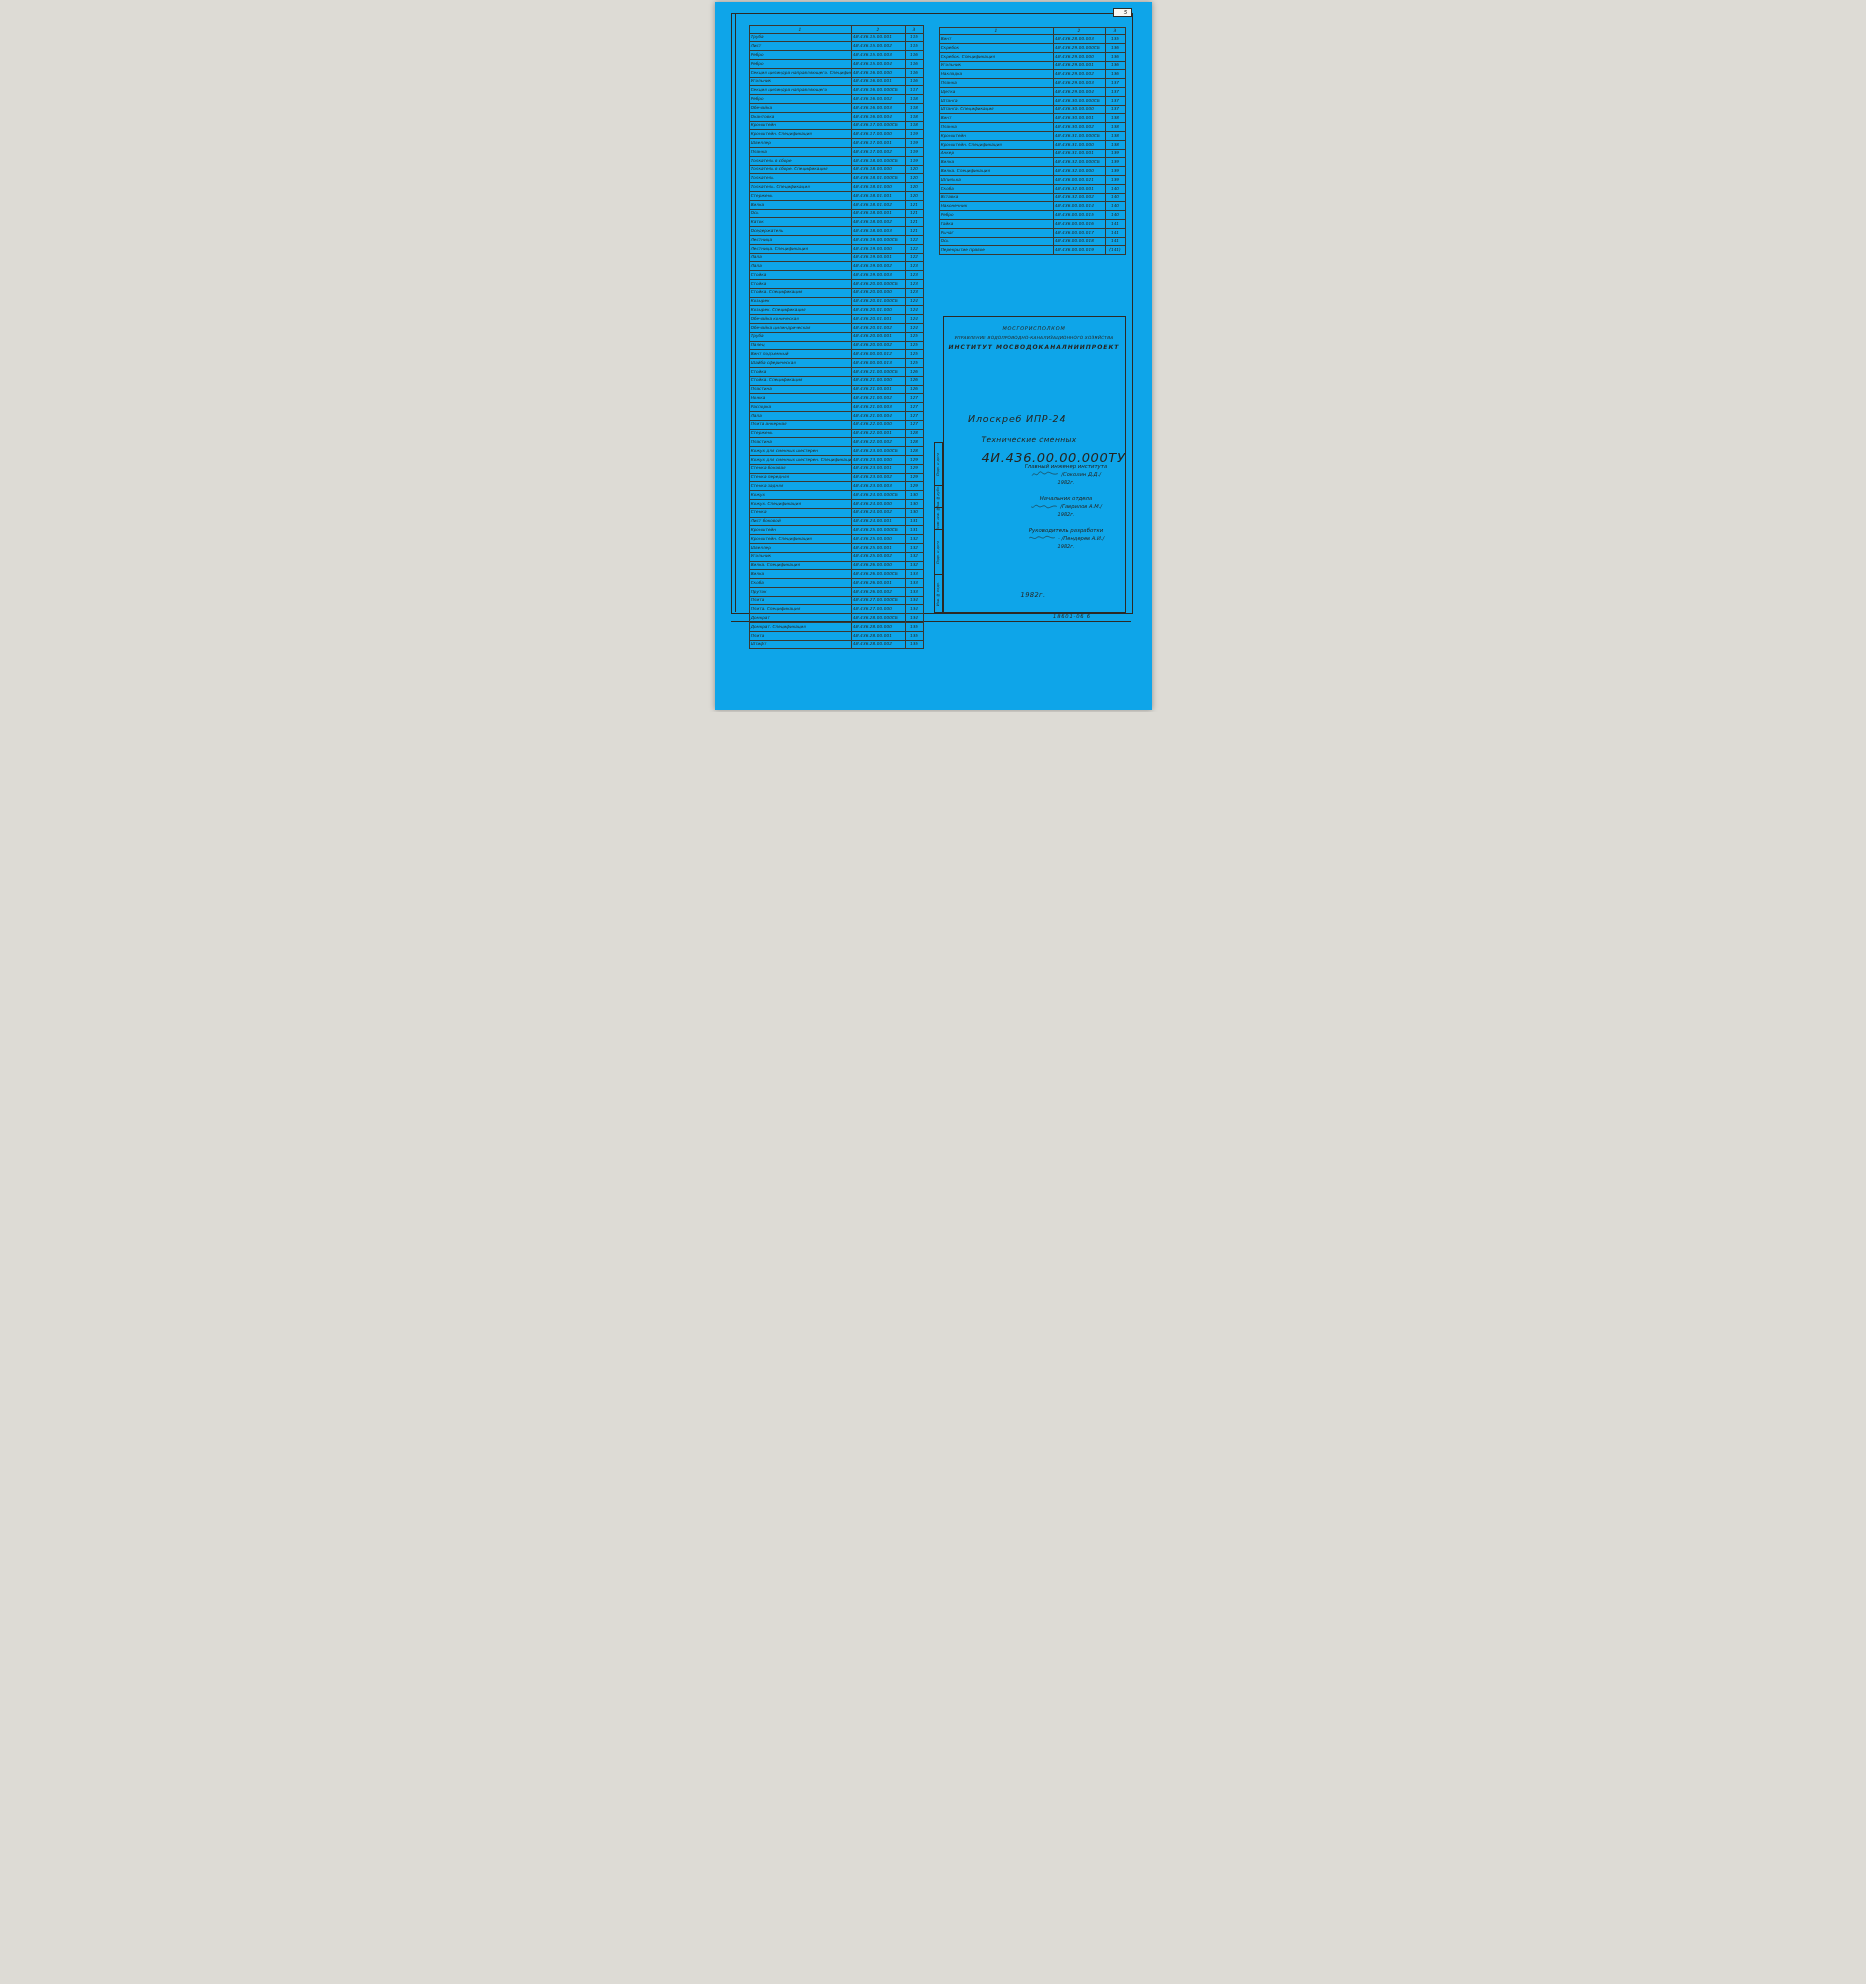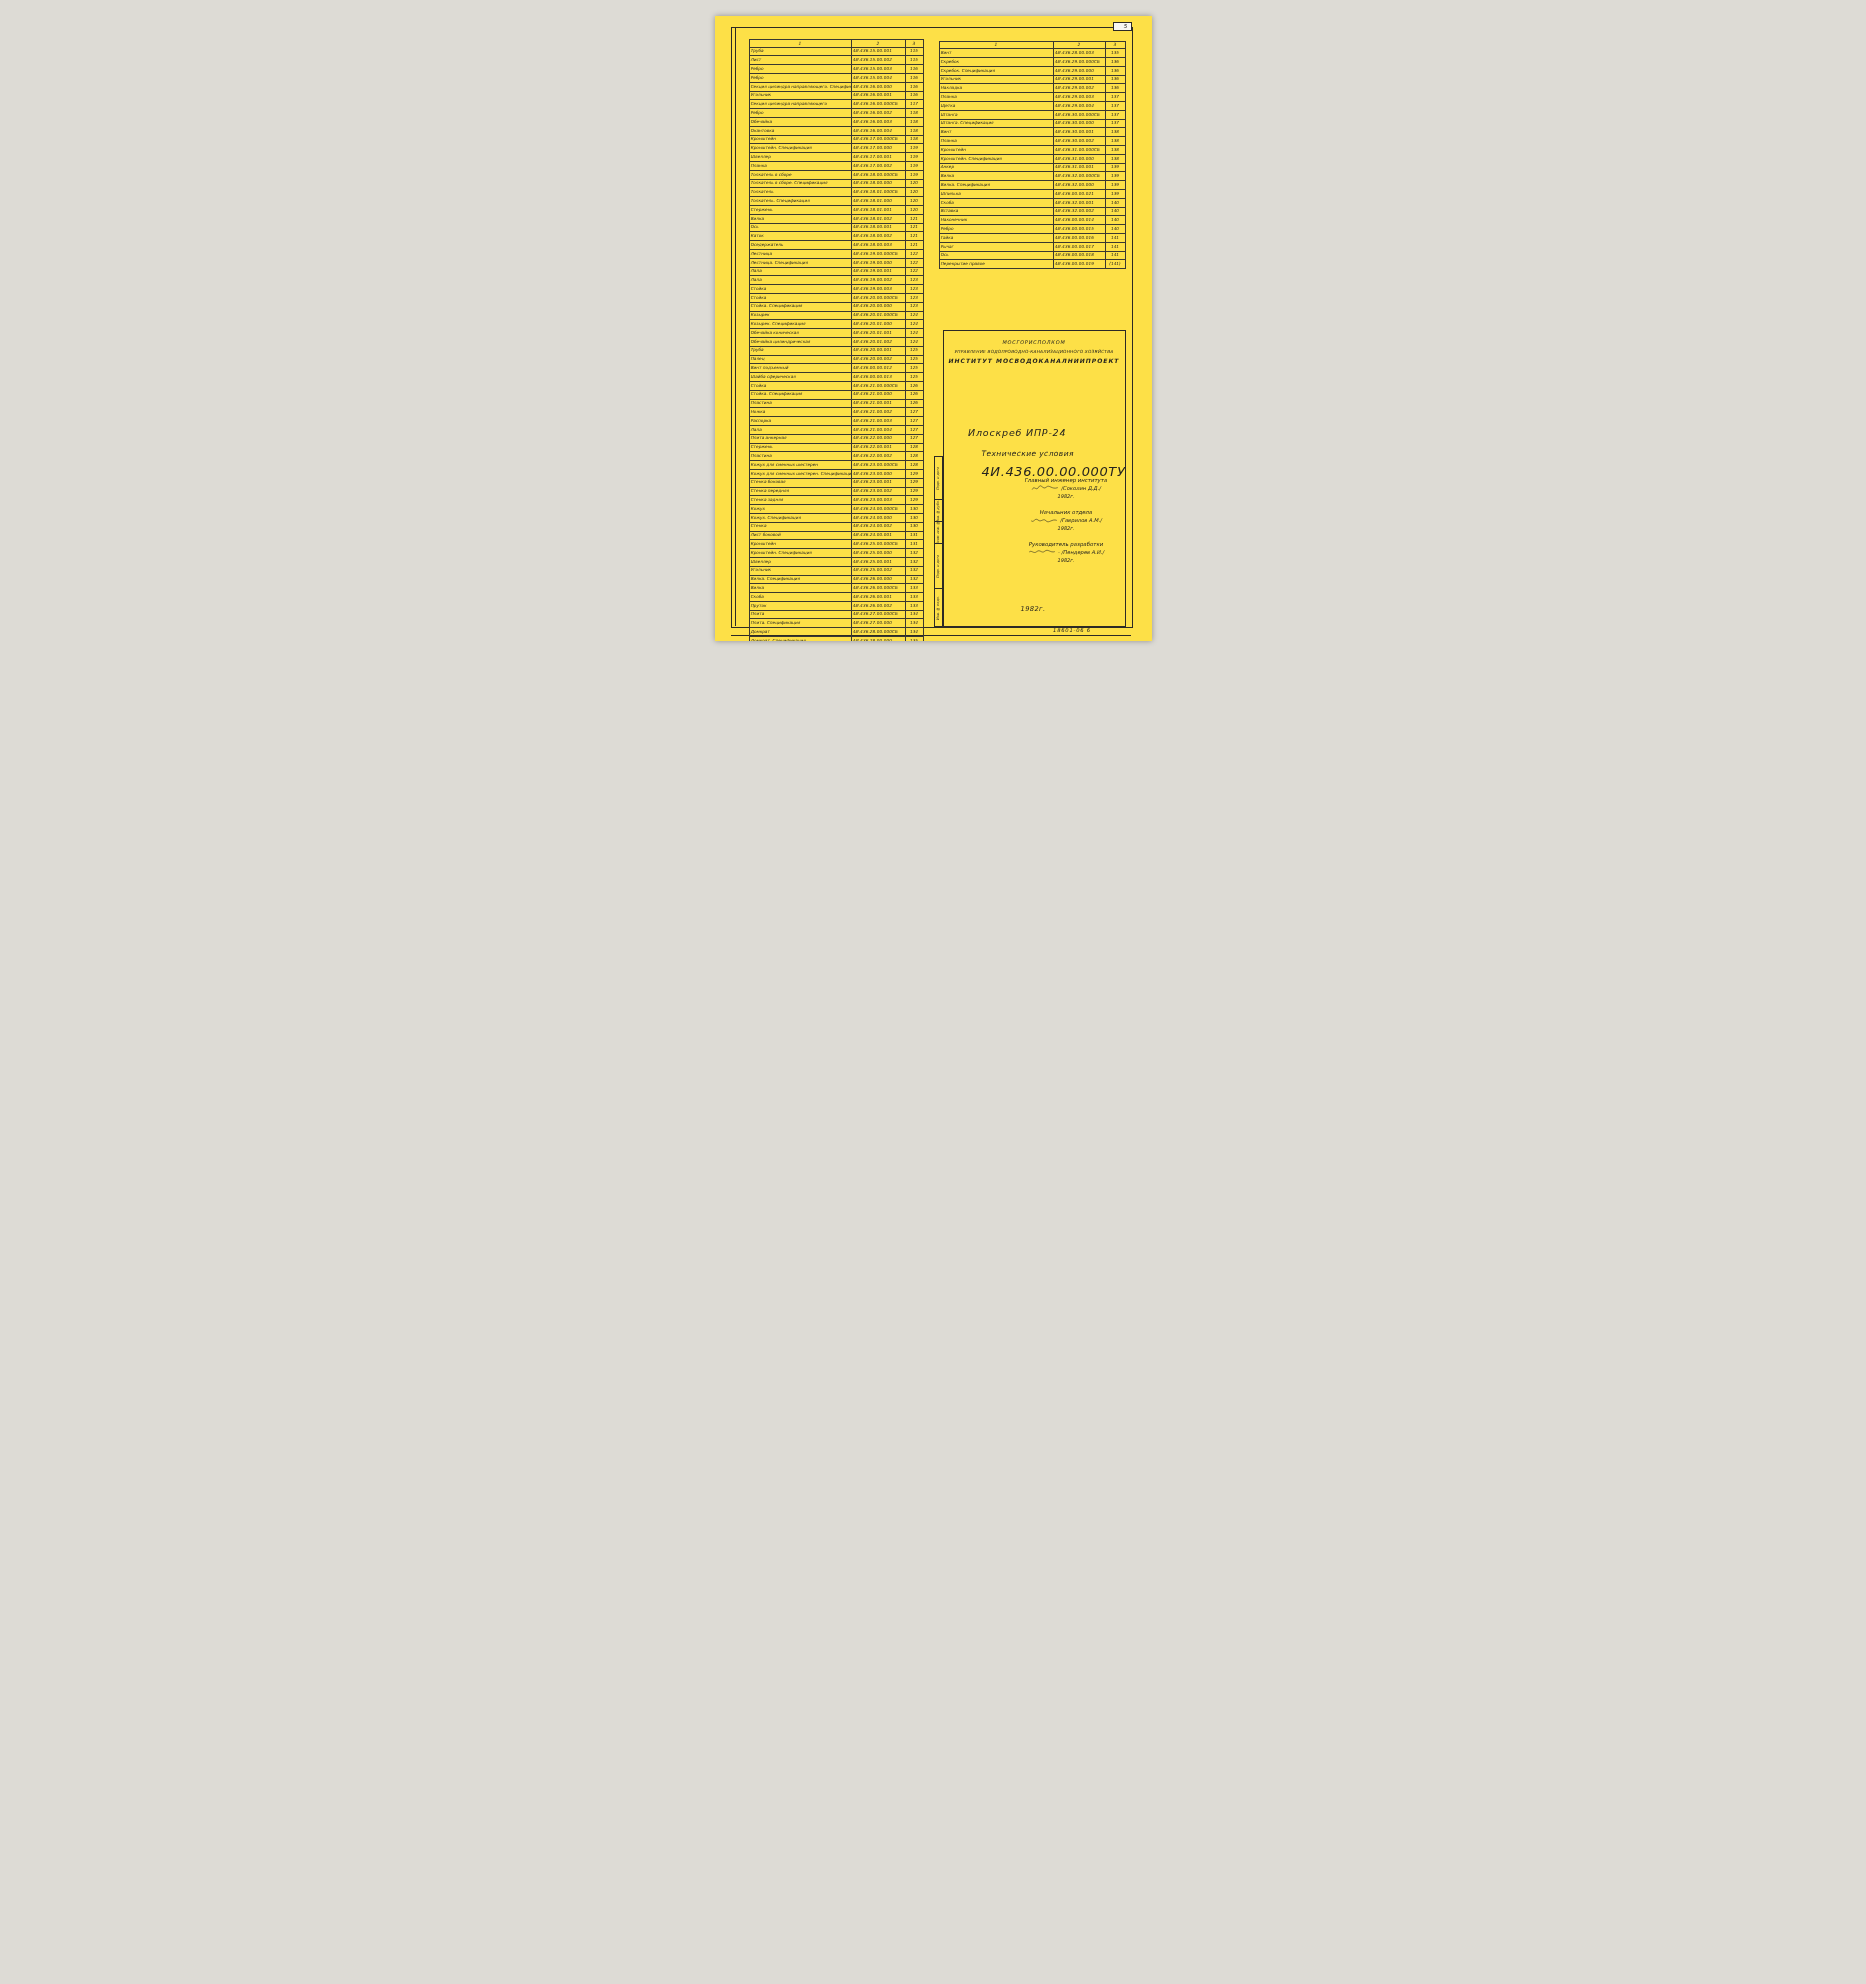--- a/index.html
+++ b/index.html
@@ -1,20 +1,20 @@
 <!DOCTYPE html>
 <html style="font-size:6.4px"><head>
 <meta charset="utf-8">
 <style>
   html,body{margin:0;padding:0;background:#dddbd5;font-family:"DejaVu Sans",sans-serif;}
   .sheet{
     position:relative;
-    width:437px;height:625px;
-    margin:16px auto;
-    background:#fde047;
+    width:437px;height:708px;
+    margin:2px auto;
+    background:#0ea5e9;
     color:#26241f;
     box-shadow:0 0 5.6px rgba(0,0,0,.35);
     overflow:hidden;
   }
   .frame{
     position:absolute;left:16.7px;top:11px;width:400px;height:599px;
     border:0.8px solid #2c2a25;
   }
   .frame-inner-left{
     position:absolute;left:20.6px;top:11px;width:0;height:599px;
@@ -620,21 +620,21 @@
         </tr>
       </tbody>
   </table>
 
   <div class="titleblock">
     <div class="org1">МОСГОРИСПОЛКОМ</div>
     <div class="org2">УПРАВЛЕНИЕ ВОДОПРОВОДНО-КАНАЛИЗАЦИОННОГО ХОЗЯЙСТВА</div>
     <div class="org3">ИНСТИТУТ МОСВОДОКАНАЛНИИПРОЕКТ</div>
 
     <div class="product">Илоскреб ИПР-24</div>
-    <div class="doctype">Технические условия</div>
+    <div class="doctype">Технические сменных</div>
     <div class="doccode">4И.436.00.00.000ТУ</div>
 
     <div class="sig-block sig-1">
       <div class="sig-role">Главный инженер института</div>
       <div class="sig-line">
         <svg width="28" height="8" viewBox="0 0 70 20">
           <path d="M3 14 C8 2,13 19,19 8 S30 16,38 8 S52 15,67 9" fill="none" stroke="#26241f" stroke-width="1.4"></path>
         </svg>
         <span class="sig-name">/Соколин Д.Д./</span>
       </div>

